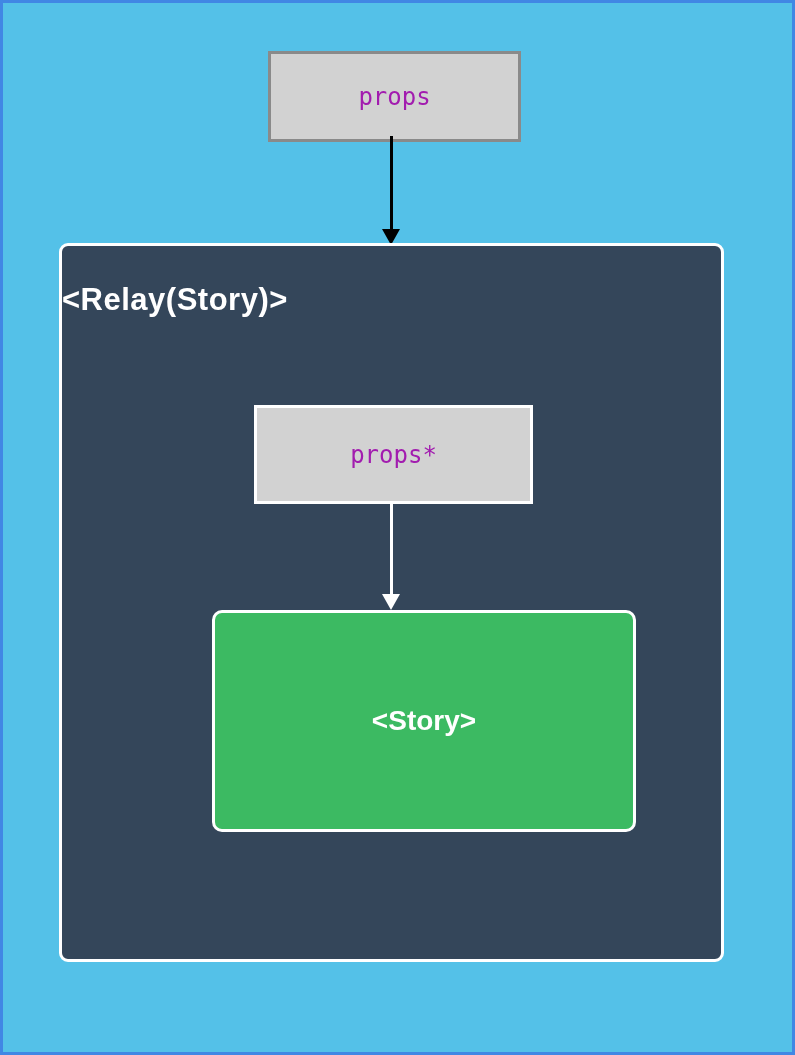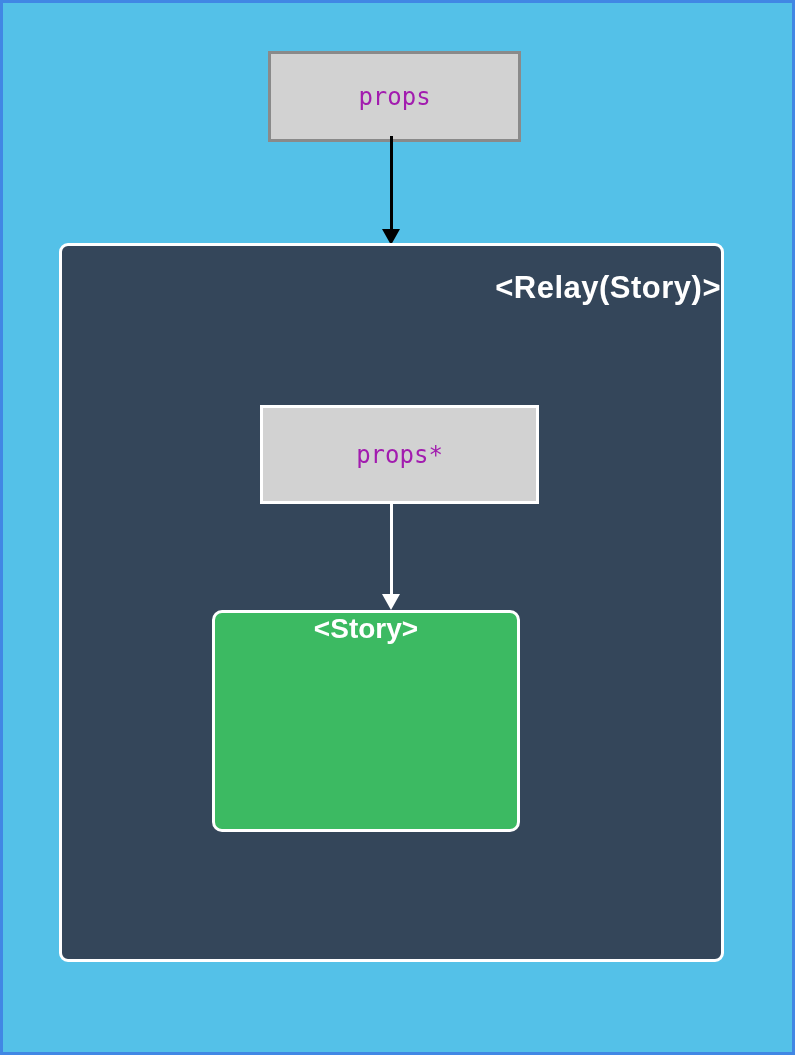--- a/index.html
+++ b/index.html
@@ -52,47 +52,47 @@
   
   .relay-container {
     left: 56px; top: 240px;
     width: 665px; height: 719px;
     background: var(--container-fill, #34465a);
     border: 3px solid var(--container-border, #ffffff);
     border-radius: 9px;
     box-sizing: border-box;
   }
   .relay-title {
-    margin-top: 24px;
-    text-align: right;
+    margin-top: 36px;
+    text-align: left;
     color: #ffffff;
     font-size: 31px;
     font-weight: bold;
     letter-spacing: 0.5px;
   }
 
   
   .inner-props-box {
-    left: 257px; top: 402px;
+    left: 251px; top: 402px;
     width: 279px; height: 99px;
     background: var(--box-fill, #d2d2d2);
     border: 3px solid var(--container-border, #ffffff);
     box-sizing: border-box;
     display: flex; align-items: center; justify-content: center;
   }
 
   
   .story-box {
     left: 209px; top: 607px;
-    width: 308px; height: 222px;
+    width: 424px; height: 222px;
     background: var(--child-fill, #3cba62);
     border: 3px solid var(--container-border, #ffffff);
     border-radius: 10px;
     box-sizing: border-box;
-    display: flex; justify-content: center;
+    display: flex; align-items: center; justify-content: center;
   }
   .story-label {
     color: #ffffff;
     font-size: 28px;
     font-weight: bold;
   }
 </style>
 </head>
 <body>
 

